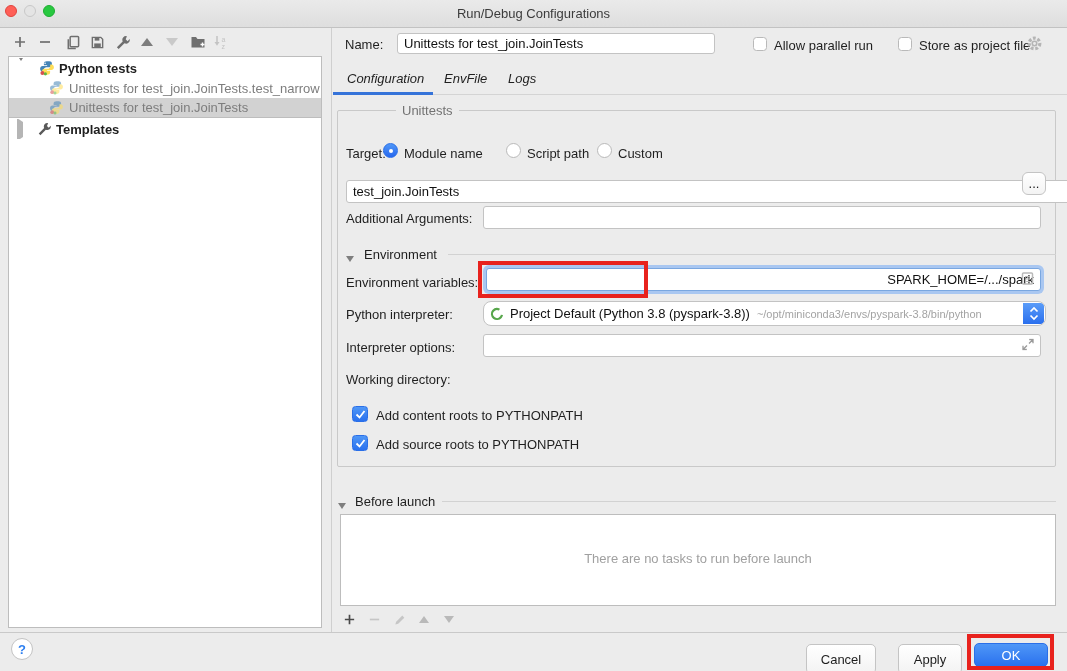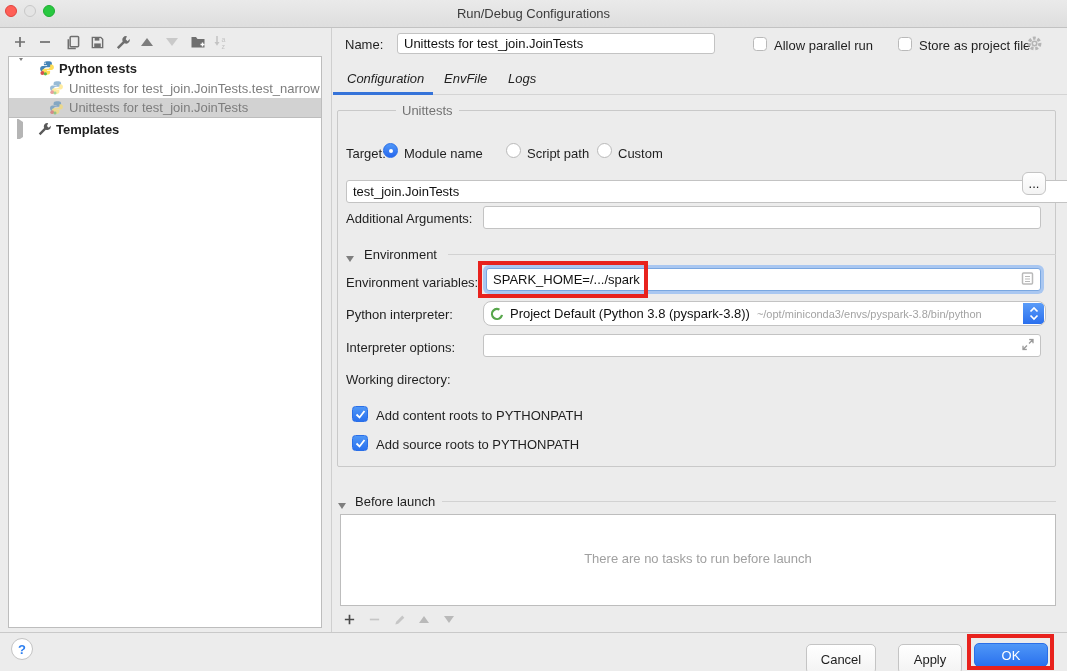--- a/index.html
+++ b/index.html
@@ -47,21 +47,21 @@
   .secline{position:absolute;height:1px;background:#d2d2d2;}
   .annot{position:absolute;border:4px solid #e8221d;pointer-events:none;z-index:9;}
   .btn{position:absolute;height:30px;background:linear-gradient(#ffffff,#f3f3f3);border:1px solid #c4c4c4;border-radius:5px;
     display:flex;align-items:center;justify-content:center;font-size:13px;color:#1d1d1d;}
   .btn.primary{background:linear-gradient(#4f97f7,#2a71ee);border-color:#2a6fe8;color:#fff;}
   .helpbtn{position:absolute;left:11px;top:638px;width:22px;height:22px;border-radius:50%;background:#fff;
     border:1px solid #c3c3c3;display:flex;align-items:center;justify-content:center;color:#2d7ff0;font-weight:bold;font-size:13px;}
   .stepper{position:absolute;right:1px;top:1px;bottom:1px;width:21px;border-radius:0 3px 3px 0;
     background:linear-gradient(#5a9cf8,#2a6fee);display:flex;align-items:center;justify-content:center;}
   .ficon{position:absolute;right:6px;top:50%;transform:translateY(-50%);}
-  .focusring{box-shadow:0 0 0 3px #a9c7f1;border-color:#7aa7e0;}
+  .focusring{box-shadow:0 0 0 3px #a9c7f1;border-color:#7aa7e0;justify-content:flex-end;}
   .pathtx{font-size:11px;color:#a3a3a3;margin-left:7px;}
   .emptymsg{position:absolute;left:0;right:0;top:36px;text-align:center;color:#a0a0a0;}
 </style>
 </head>
 <body>
 
 <div class="window">
 
   <div class="titlebar">
     <span class="tl red"></span>

